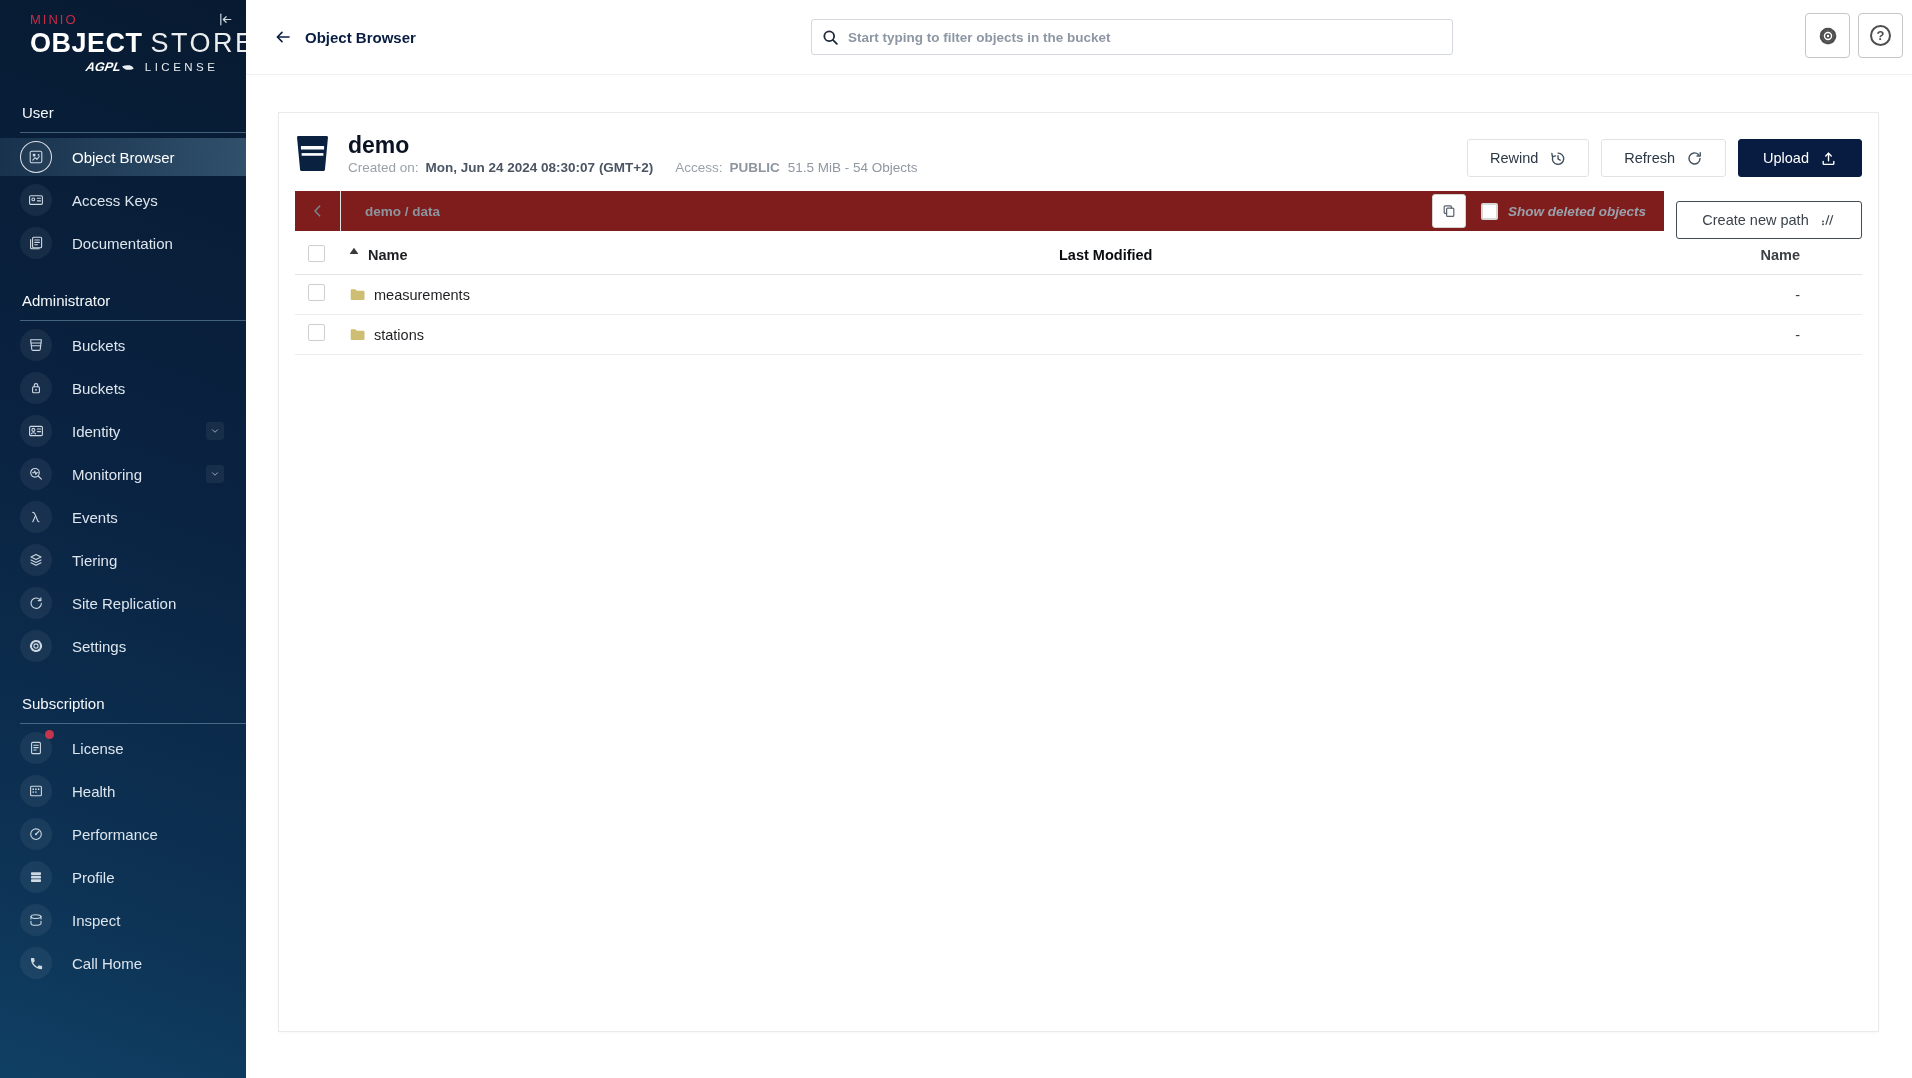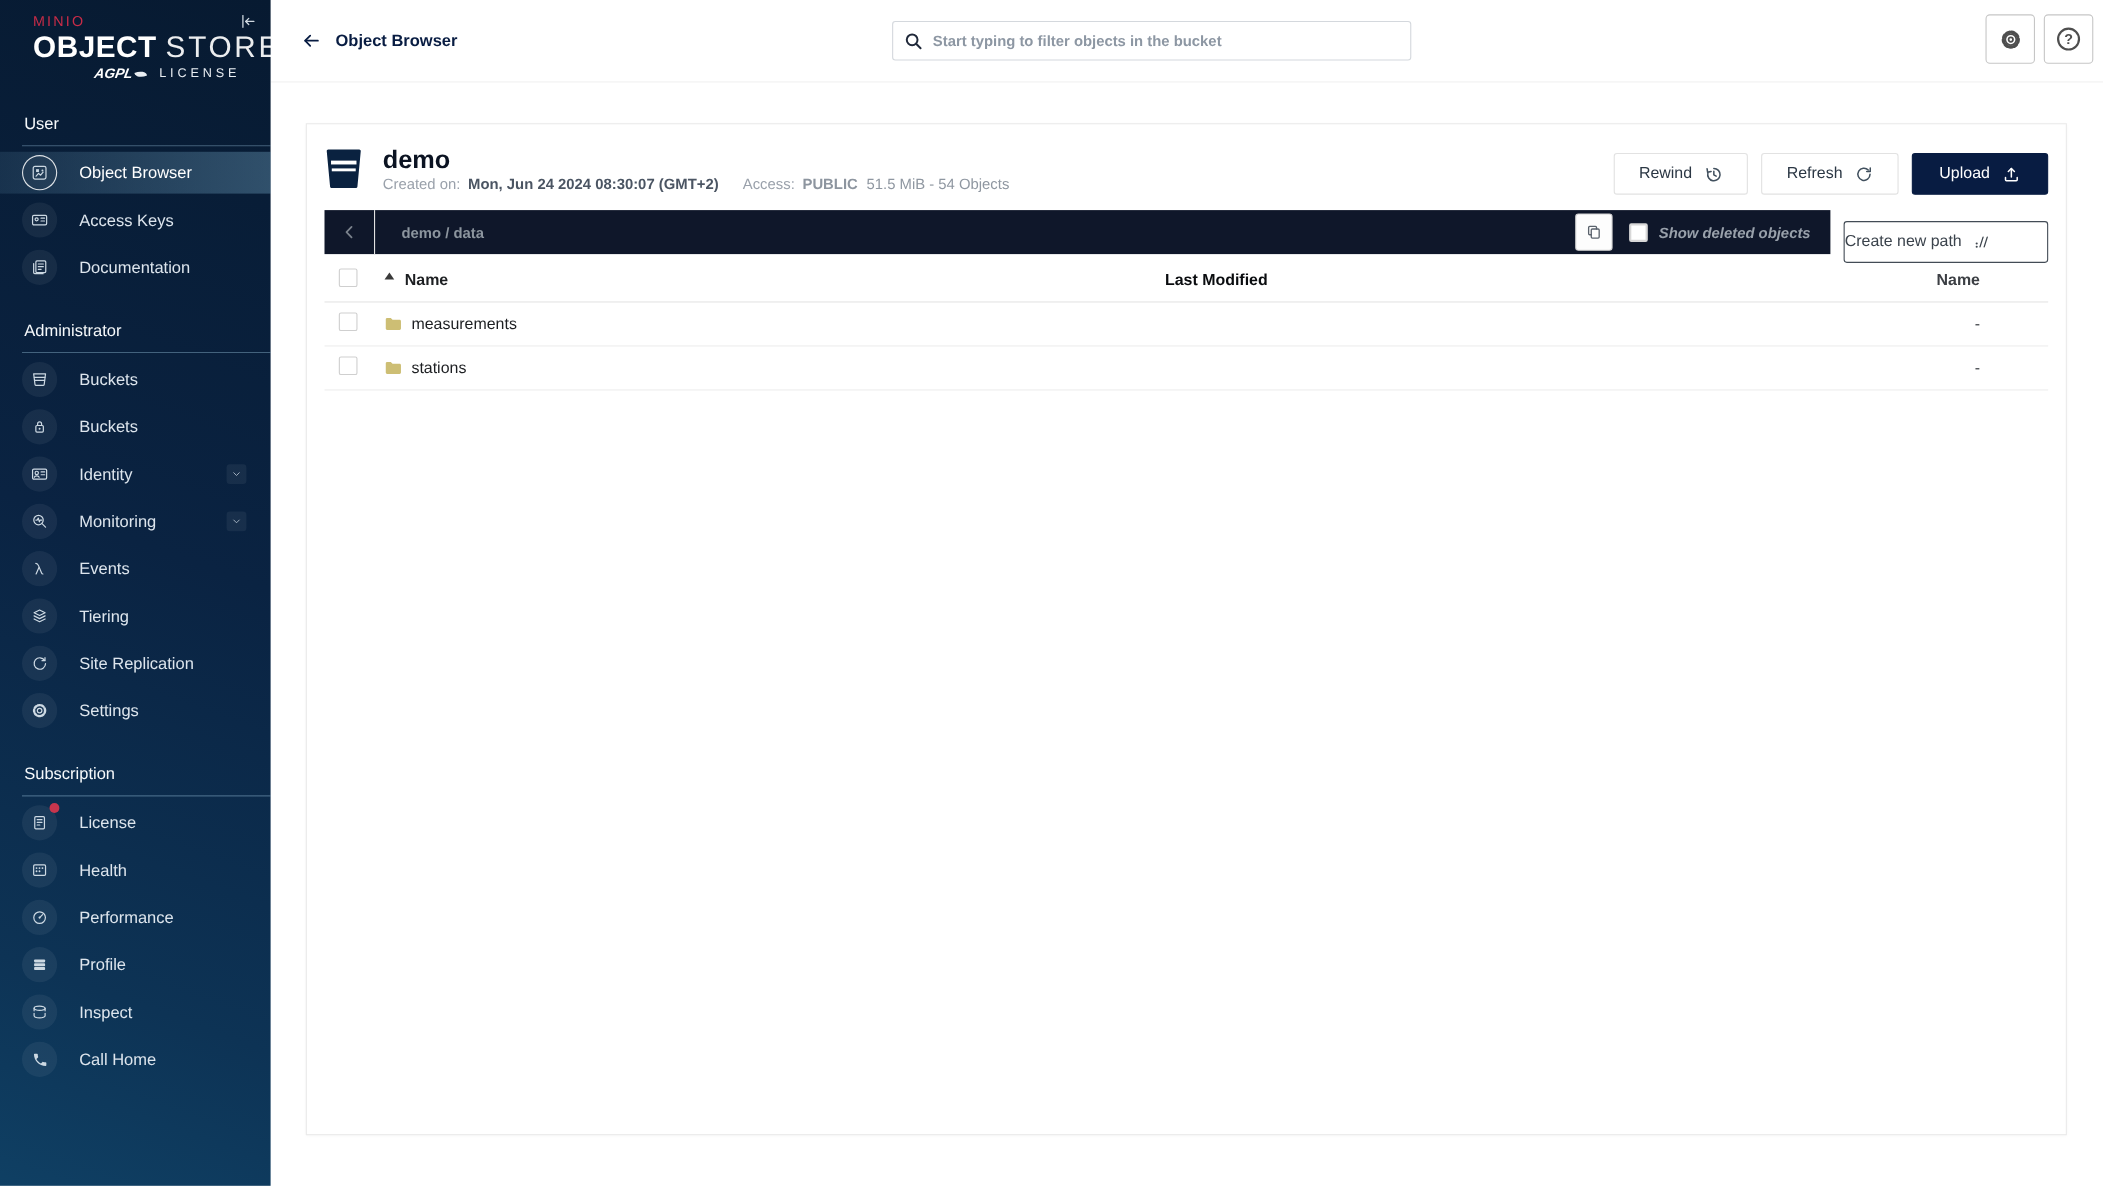--- a/index.html
+++ b/index.html
@@ -40,21 +40,21 @@
     background:#C7354D; }
   .si { stroke:#cdd9e3; fill:none; stroke-width:1.1; stroke-linecap:round; stroke-linejoin:round; }
   .si .fillbit { fill:#cdd9e3; stroke:none; }
 
   
   .main { margin-left:246px; height:1078px; background:#fff; }
   .page-head { height:75px; border-bottom:1px solid #f1f1f1; position:relative;
     display:flex; align-items:center; background:#fff; }
   .back-group { margin-left:28px; display:flex; align-items:center; gap:13px; }
   .page-title { font-size:15px; font-weight:bold; color:#081C42; }
-  .search-box { position:absolute; left:565px; top:19px; width:472px; height:36px;
+  .search-box { position:absolute; left:565px; top:19px; width:642px; height:36px;
     border:1px solid #d4d8dd; border-radius:3px; background:#fff;
     display:flex; align-items:center; padding:0 10px; gap:9px; }
   .search-box input { border:none; outline:none; flex:1; font-size:13.5px; font-weight:bold;
     color:#33404d; font-family:"Liberation Sans", sans-serif; background:transparent; }
   .search-box input::placeholder { color:#8d97a3; font-weight:bold; }
   .head-actions { position:absolute; right:9px; top:13px; display:flex; gap:8px; }
   .hbtn { width:45px; height:45px; border:1px solid #c6c6c6; border-radius:4px; background:#fff;
     display:flex; align-items:center; justify-content:center; cursor:pointer; }
   .help-circle { width:21px; height:21px; border:2px solid #4e4e4e; border-radius:50%;
     display:flex; align-items:center; justify-content:center; font-size:13px; font-weight:bold; color:#4e4e4e; }
@@ -66,28 +66,28 @@
   .bucket-head { display:flex; align-items:center; padding:16px 16px 12px; }
   .bucket-title { margin-left:18px; }
   .bucket-name { font-size:23px; font-weight:bold; color:#0b1322; margin-bottom:1px; }
   .bucket-meta { font-size:13.5px; color:#9aa1ab; display:flex; align-items:baseline; }
   .meta-strong { font-weight:bold; color:#4b5563; margin-left:7px; }
   .meta-access-label { margin-left:22px; }
   .meta-public { font-weight:bold; color:#8d959f; margin-left:7px; }
   .meta-summary { color:#8f97a1; margin-left:8px; }
   .bucket-actions { margin-left:auto; display:flex; gap:12px; align-items:center; }
   .btn { height:38px; border-radius:3px; font-size:14.5px; display:inline-flex; align-items:center;
-    gap:11px; cursor:pointer; font-family:"Liberation Sans", sans-serif;margin-top:10px; }
+    justify-content:center; gap:11px; cursor:pointer; font-family:"Liberation Sans", sans-serif;margin-top:10px; }
   .btn-light { border:1px solid #e2e2e2; background:#fff; color:#2b3744; padding:0 22px; }
   .btn-dark { border:1px solid #081C42; background:#081C42; color:#fff; padding:0 24px; }
   .ai { stroke:#41505e; fill:none; stroke-width:1.3; stroke-linecap:round; stroke-linejoin:round; }
   .ai-white { stroke:#fff; }
 
   .path-row { display:flex; margin:2px 16px 0; gap:12px; height:40px; align-items:stretch; }
-  .path-bar { flex:1; background:#0f172a; display:flex; align-items:center;justify-content:flex-end; }
+  .path-bar { flex:1; background:#7f1d1d; display:flex; align-items:center;justify-content:flex-end; }
   .path-back { width:46px; align-self:stretch; border-right:1px solid #e2e2e2;
     display:flex; align-items:center; justify-content:center; cursor:pointer; }
   .path-text { margin-left:24px; font-size:13.5px; font-weight:bold; color:#8c959e; }
   .path-right { margin-left:auto; display:flex; align-items:center; }
   .copy-btn { width:34px; height:34px; border:1px solid #d2d2d2; border-radius:3px; background:#fdfdfd;
     display:flex; align-items:center; justify-content:center; margin-right:15px; cursor:pointer; }
   .checkbox { width:17px; height:17px; border:2px solid #d8d8d8; border-radius:2px; background:#fff;
     display:inline-block; cursor:pointer; }
   .show-deleted { display:flex; align-items:center; gap:10px; margin-right:18px; }
   .show-deleted-label { font-size:13.5px; font-weight:bold; color:#99a1ab;font-style:italic; }

